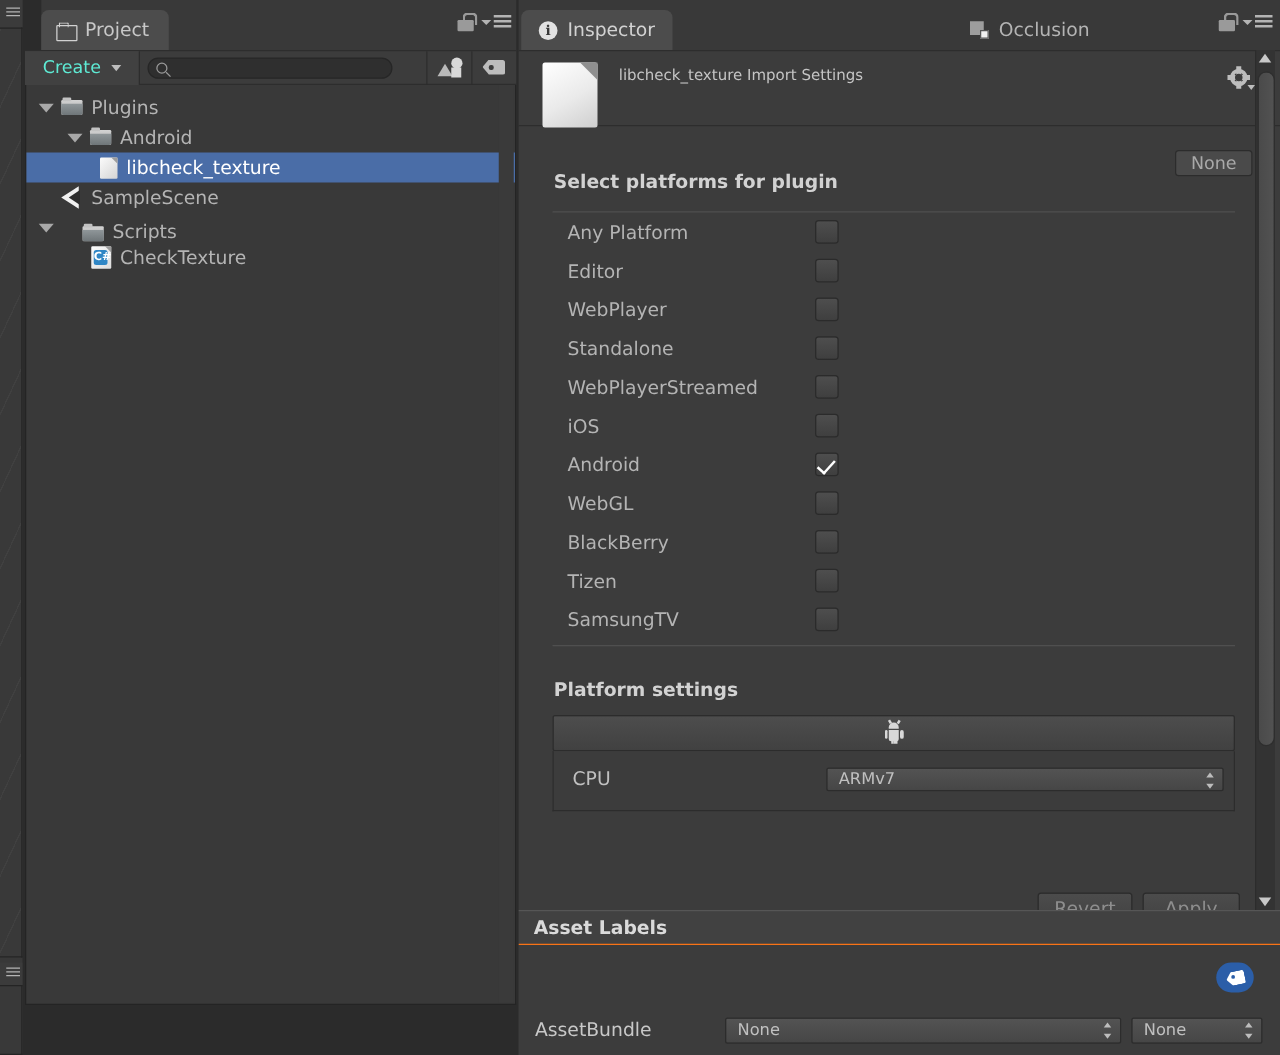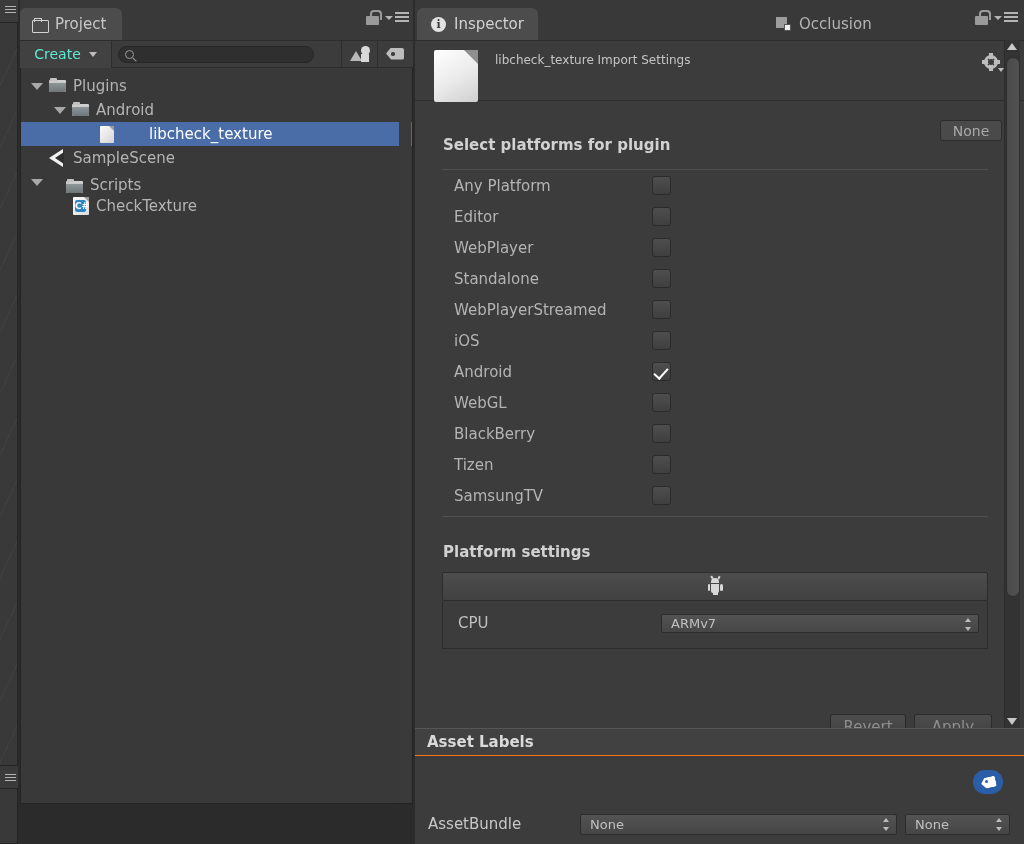--- a/index.html
+++ b/index.html
@@ -20,21 +20,21 @@
       background: #393939; border: 1px solid #242424; border-left: none;
       background-image: repeating-linear-gradient(115deg, rgba(255,255,255,.035) 0 1px, transparent 1px 26px); }
   .left-sliver .ls-bot { position: absolute; left: 0; top: 770px; width: 18px; height: 74px; background: #3b3b3b; }
   .left-sliver .ls-hamb2 { position: absolute; right: 2px; top: 4px; width: 11px; height: 9px; }
   .left-sliver .ls-hamb2 i { display: block; height: 1px; background: #b4b4b4; margin-bottom: 2px; }
   .left-sliver .ls-bbox { position: absolute; left: 0; top: 18px; width: 18px; height: 56px; background: #393939;
       border: 1px solid #242424; border-left: none; }
 
   
   .project-panel { position: absolute; left: 20px; top: 0px; width: 393px; height: 844px; }
-  .tabrow { position: relative; height: 40px; background: #393939; }
+  .tabrow { position: relative; height: 40px; background: #393939; margin-left: 13px; }
   .tab {
     position: absolute; left: 0px; top: 8px; height: 32px; padding: 0 16px 0 12px;
     background: #4b4b4b; border-radius: 6px 6px 0 0;
     display: flex; align-items: center; gap: 7px;
     color: #c8c8c8; font-size: 15px;
   }
   .tab.active { background: #4c4c4c; }
   .tab .folder-ico { width: 16px; height: 13px; position: relative; }
   .tab .folder-ico::before { content:''; position:absolute; left:0; top:2px; width:15px; height:11px;
       border:1.4px solid #d2d2d2; border-radius:1px; }
@@ -304,21 +304,21 @@
         <div class="tree-row" style="padding-left:51px;">
           <span class="arrow" style="left:33px; top:9px;"></span>
           <span class="folder">
             <span class="bk"></span>
               <span class="tabb"></span>
               <span class="fr"></span>
             </span>
           <span class="tree-label">Android</span>
         </div>
 
-        <div class="tree-row selected" style="padding-left:79px;gap:28px;">
+        <div class="tree-row selected" style="padding-left:59px;">
           <span class="doc-ico"></span>
           <span class="tree-label">libcheck_texture</span>
         </div>
 
         <div class="tree-row" style="padding-left:27px;">
           <span class="unity-ico">
             <span class="u1"></span>
               <span class="u2"></span>
             </span>
           <span class="tree-label">SampleScene</span>

